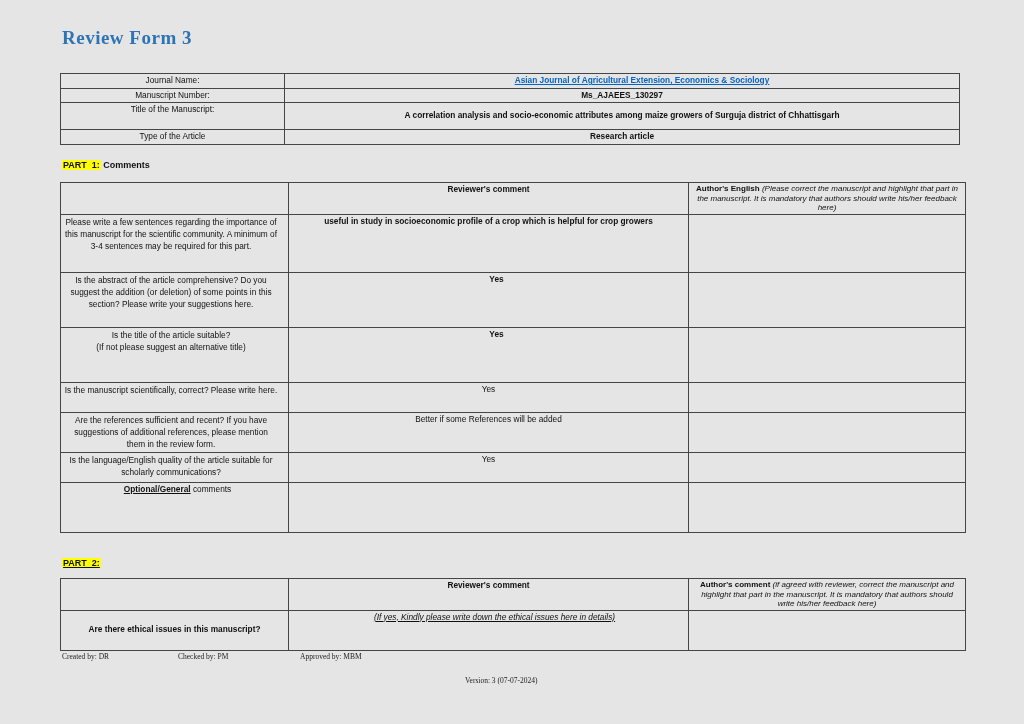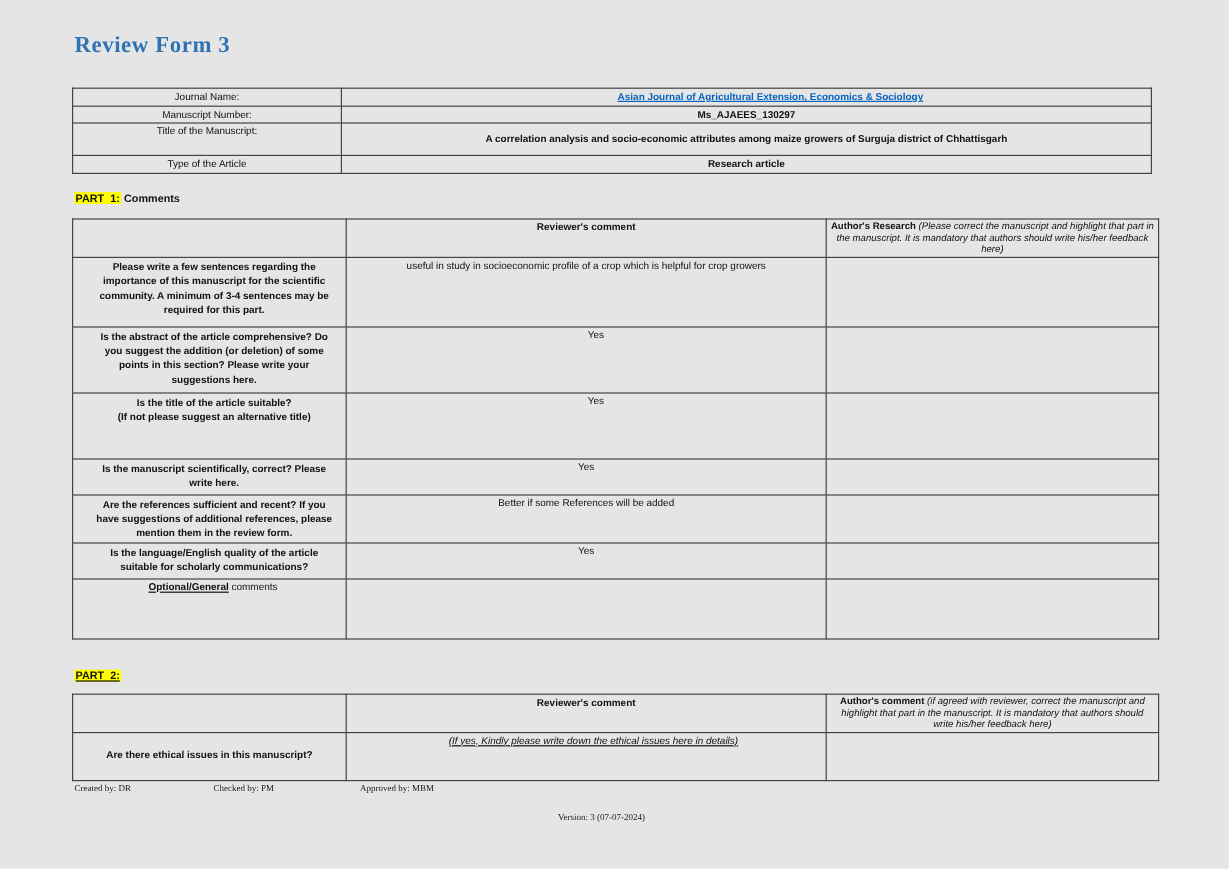--- a/index.html
+++ b/index.html
@@ -62,27 +62,26 @@
   .hl { background: #FFFF00; white-space: pre; padding: 0 1px; }
   .hl.ul { text-decoration: underline; }
   
   .p1-tbl { left: 60px; top: 182px; width: 905px; }
   .p2-tbl { left: 60px; top: 578px; width: 905px; }
   .col-head { font-weight: bold; }
   .author-head b { font-weight: bold; }
   .author-head i { font-weight: normal; font-style: italic; font-size: 8px; line-height: 9.5px; }
   .author-head { line-height: 9.5px; font-size: 8px; }
   .q {
-    font-weight: bold;
-    padding-left: 18px;
+    font-weight: normal;
     padding-right: 10px;
     line-height: 12px;
     white-space: pre-line;
   }
-  .ans-b { font-weight: normal; }
+  .ans-b { font-weight: bold; }
   .ind { padding-left: 19px; }
   .optional-cell { padding-left: 9px; }
   .optional-label { font-weight: bold; text-decoration: underline; }
   .eth-q { font-weight: bold; vertical-align: middle; padding-left: 3px; }
   .rev-note { font-style: italic; text-decoration: underline; margin-left: 12px; }
   
   .footer-item {
     position: absolute;
     top: 652px;
     font-family: "Liberation Serif", serif;
@@ -135,21 +134,21 @@
     <colgroup>
         <col style="width:228px">
         <col style="width:400px">
         <col style="width:277px">
       </colgroup>
     <tbody>
         <tr style="height:28px">
       <td></td>
       <td class="col-head">Reviewer's comment</td>
       <td class="author-head">
-        <b>Author's Research</b>
+        <b>Author's English</b>
         <i>(Please correct the manuscript and highlight that part in the manuscript. It is mandatory that authors should write his/her feedback here)</i>
       </td>
     </tr>
     <tr style="height:58px">
       <td class="q">Please write a few sentences regarding the importance of this manuscript for the scientific community. A minimum of 3-4 sentences may be required for this part.</td>
       <td class="ans-b">useful in study in socioeconomic profile of a crop which is helpful for crop growers</td>
       <td></td>
     </tr>
     <tr style="height:55px">
       <td class="q">Is the abstract of the article comprehensive? Do you suggest the addition (or deletion) of some points in this section? Please write your suggestions here.</td>

